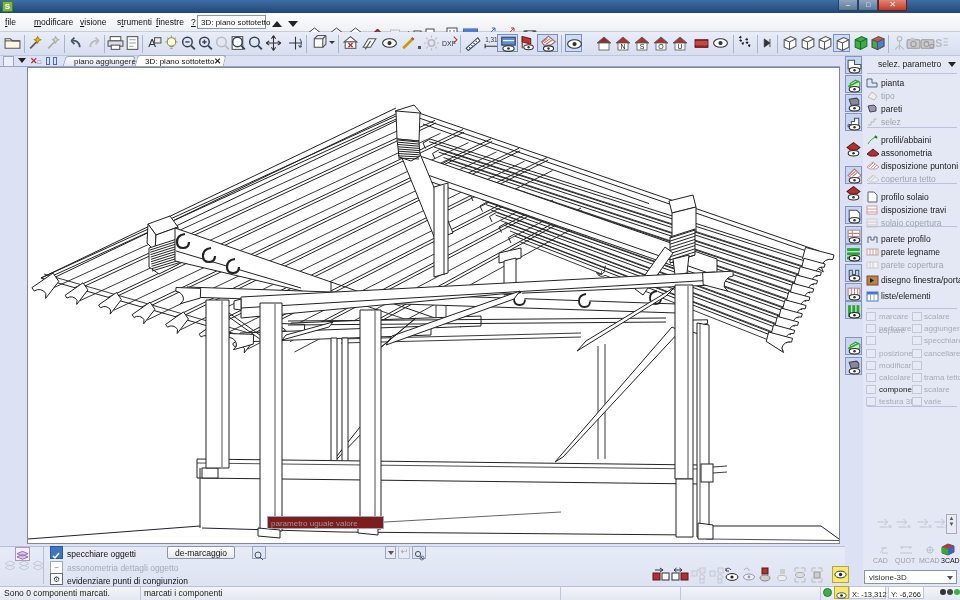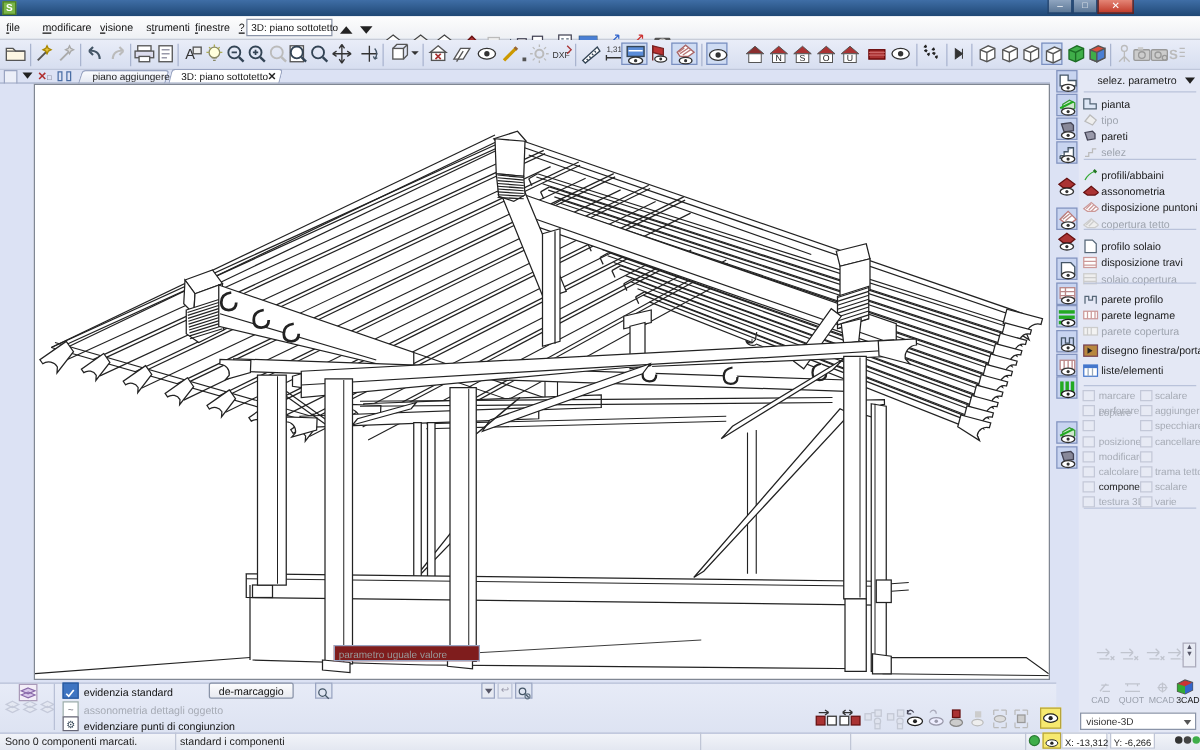--- a/index.html
+++ b/index.html
@@ -796,21 +796,21 @@
     <g stroke="#c5cada" fill="#e4e8f2">
       <path d="M6,1 L11,3.5 L6,6 L1,3.5Z M6,5 L11,7.5 L6,10 L1,7.5Z"></path>
       <path d="M20,1 L25,3.5 L20,6 L15,3.5Z M20,5 L25,7.5 L20,10 L15,7.5Z"></path>
       <path d="M34,1 L39,3.5 L34,6 L29,3.5Z M34,5 L39,7.5 L34,10 L29,7.5Z"></path>
     </g>
   </svg>
 <div class="abs" style="left:43px;top:547px;width:1px;height:37px;background:#b8c0d6"></div>
 <div class="abs" style="left:50px;top:546px;width:13px;height:13px;background:#3f75c2;border:1px solid #2a5a9e"><svg width="11" height="11" viewBox="0 0 11 11">
       <path d="M2,6 l2,2 4,-5" stroke="#fff" fill="none" stroke-width="1.4"></path>
     </svg></div>
-<div class="abs" style="left:67px;top:549px;font-size:8.5px;color:#111;white-space:nowrap">evidenzia standard</div>
+<div class="abs" style="left:67px;top:549px;font-size:8.5px;color:#111;white-space:nowrap">specchiare oggetti</div>
 <div class="abs" style="left:50px;top:561px;width:13px;height:13px;background:#fff;border:1px solid #9aa">
 <div style="font-size:8px;color:#667;text-align:center;line-height:11px">~</div>
   </div>
 <div class="abs" style="left:67px;top:563px;font-size:8.5px;color:#a6abb5;white-space:nowrap">assonometria dettagli oggetto</div>
 <div class="abs" style="left:50px;top:573px;width:13px;height:12px;background:#fff;border:1px solid #667">
     <div style="font-size:8px;color:#345;text-align:center;line-height:11px">⚙</div>
   </div>
 <div class="abs" style="left:67px;top:576px;font-size:8.5px;color:#111;white-space:nowrap">evidenziare punti di congiunzion</div>
 <div class="abs" style="left:167px;top:546px;width:68px;height:13px;background:linear-gradient(#fcfcfd,#e8eaf0);border:1px solid #8a94a8;border-radius:2px;font-size:8.5px;color:#111;text-align:center;line-height:12px">de-marcaggio</div>
 <div class="abs" style="left:252px;top:546px;width:14px;height:13px;background:#dfe5f2;border:1px solid #9aa5c2"><svg width="12" height="11" viewBox="0 0 12 11">
@@ -865,21 +865,21 @@
  </g>
 </svg>
 <div class="abs" style="left:832px;top:566px;width:17px;height:17px;background:#f7e96f;border:1px solid #b7a43a"><svg width="15" height="15" viewBox="0 0 16 16">
       <ellipse cx="8" cy="8" rx="6" ry="3.6" fill="#fff" stroke="#222"></ellipse>
       <circle cx="8" cy="8" r="1.8" fill="#222"></circle>
     </svg></div>
 
 <div class="abs" style="left:0;top:586px;width:960px;height:14px;background:linear-gradient(#f2f4f9,#e3e7f1);border-top:1px solid #b8c0d6"></div>
 <div class="abs" style="left:4px;top:588px;font-size:8.5px;color:#222;white-space:nowrap">Sono 0 componenti marcati.</div>
 <div class="abs" style="left:140px;top:586px;width:1px;height:14px;background:#c0c6d6"></div>
-<div class="abs" style="left:144px;top:588px;font-size:8.5px;color:#222;white-space:nowrap">standard i componenti</div>
+<div class="abs" style="left:144px;top:588px;font-size:8.5px;color:#222;white-space:nowrap">marcati i componenti</div>
 <div class="abs" style="left:560px;top:586px;width:1px;height:14px;background:#c0c6d6"></div>
 <div class="abs" style="left:680px;top:586px;width:1px;height:14px;background:#c0c6d6"></div>
 <div class="abs" style="left:820px;top:586px;width:1px;height:14px;background:#c0c6d6"></div>
 <div class="abs" style="left:823px;top:588px;width:9px;height:9px;border-radius:50%;background:#3fae49;border:1px solid #2a7a33"></div>
 <div class="abs" style="left:834px;top:586px;width:15px;height:13px;background:#f7e96f;border:1px solid #b7a43a"><svg width="13" height="11" viewBox="0 0 16 14">
       <ellipse cx="8" cy="7" rx="6" ry="3.4" fill="#fff" stroke="#222"></ellipse>
       <circle cx="8" cy="7" r="1.7" fill="#222"></circle>
     </svg></div>
 <div class="abs" style="left:849px;top:586px;width:37px;height:13px;background:#fff;border:1px solid #c0c6d6;font-size:7.5px;color:#222;padding:2.5px 0 0 2px;white-space:nowrap">X: -13,312</div>
 <div class="abs" style="left:888px;top:586px;width:36px;height:13px;background:#fff;border:1px solid #c0c6d6;font-size:7.5px;color:#222;padding:2.5px 0 0 2px;white-space:nowrap">Y: -6,266</div>

